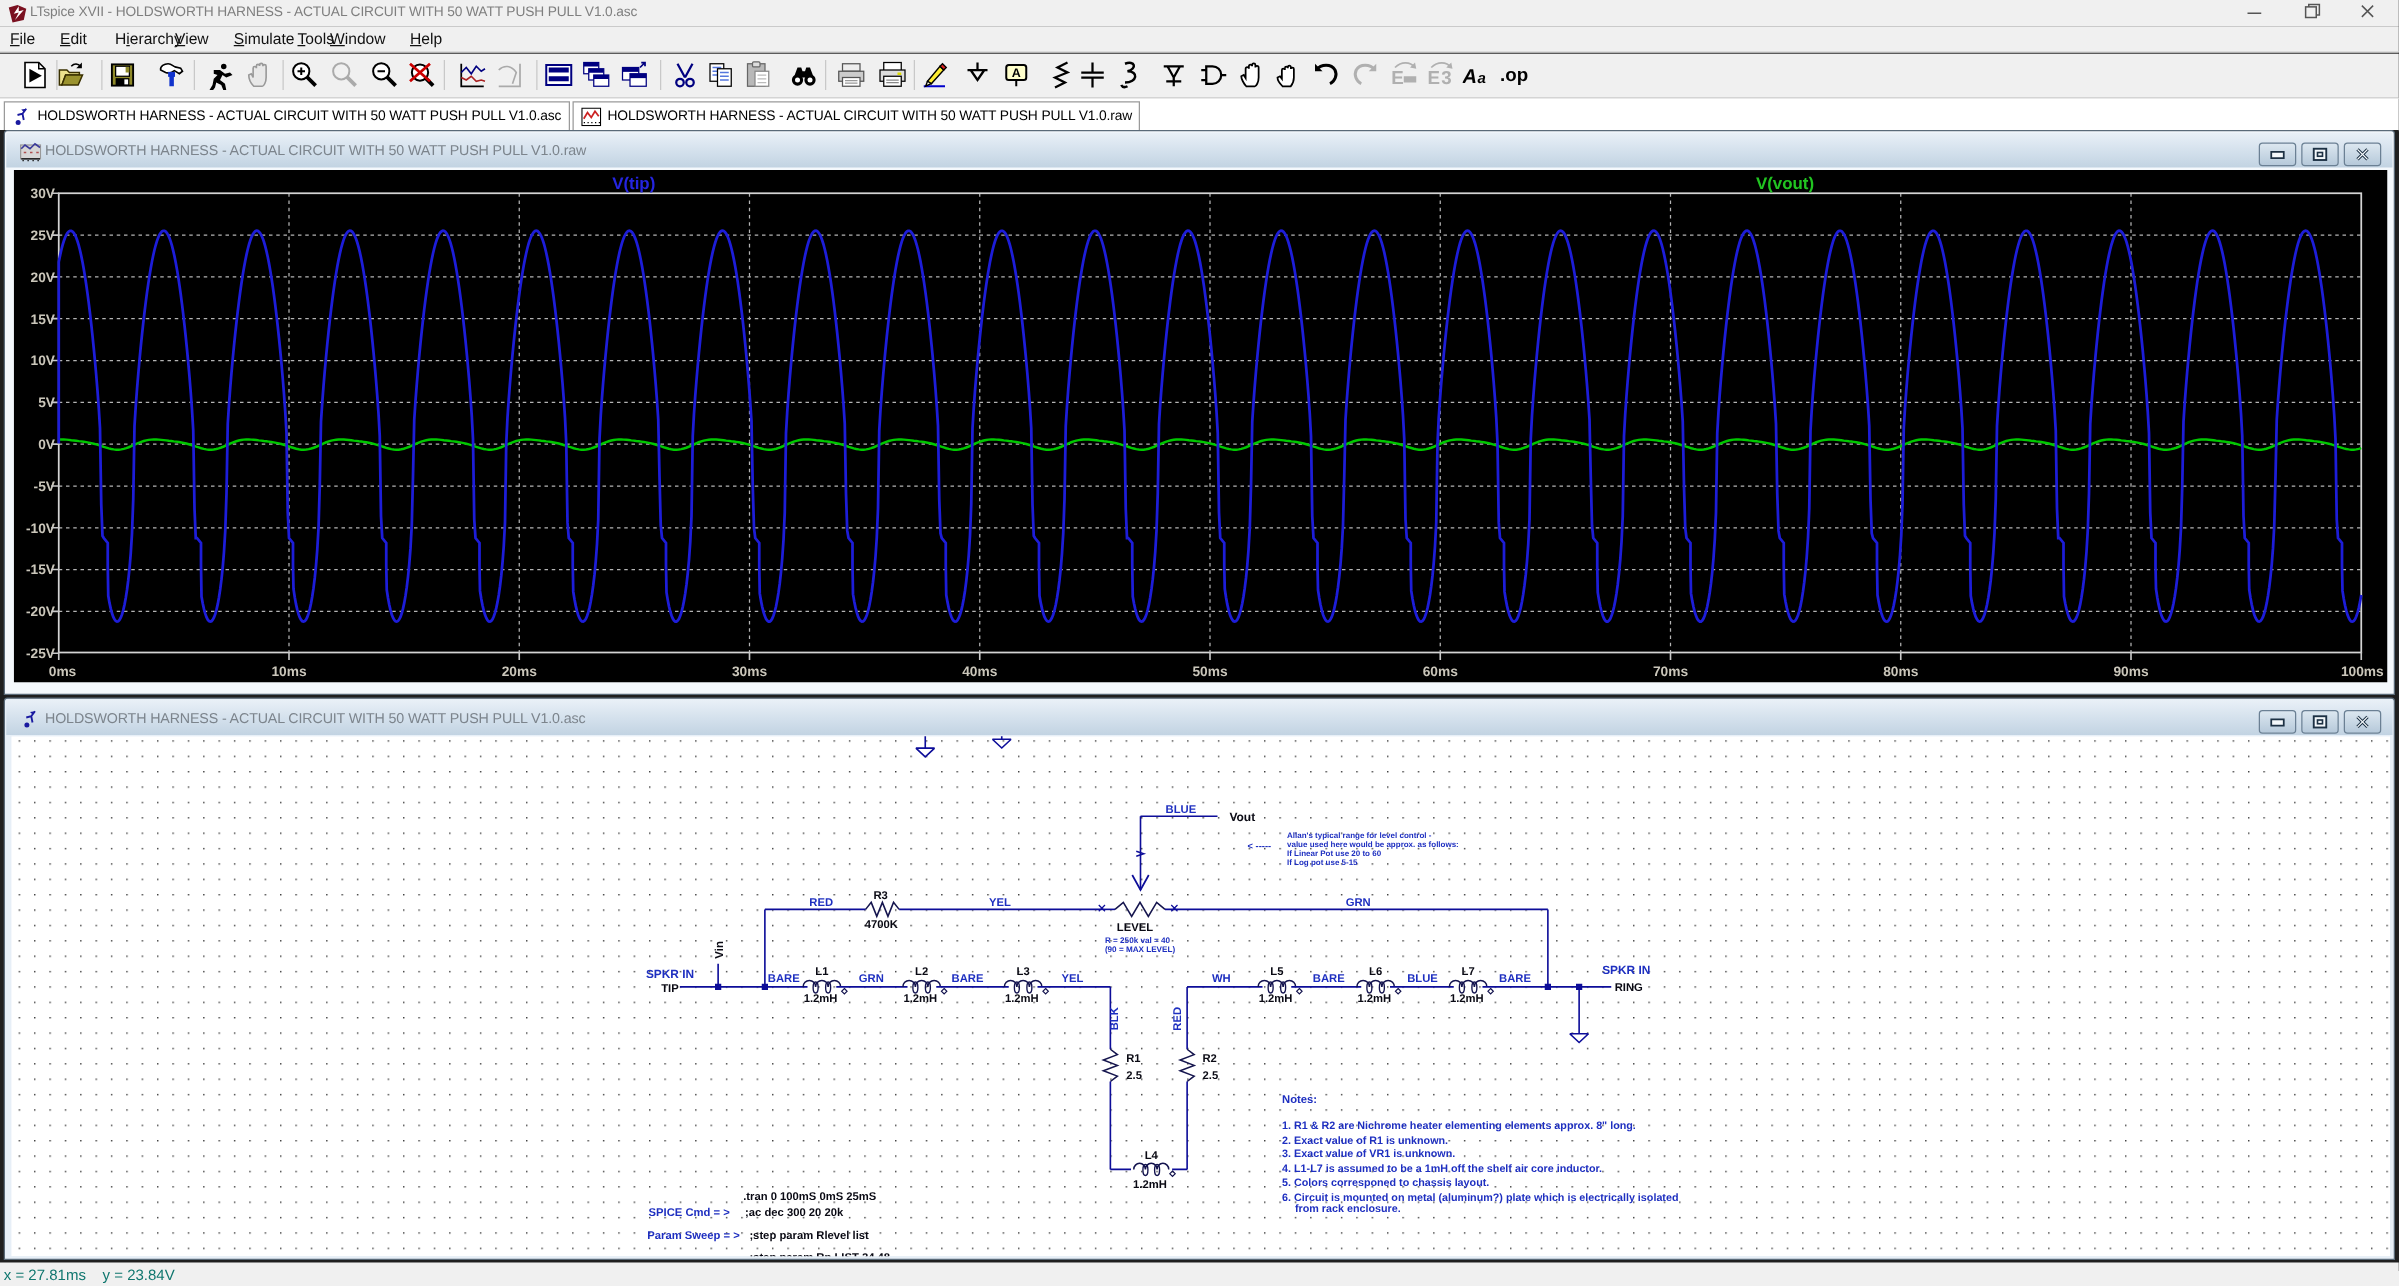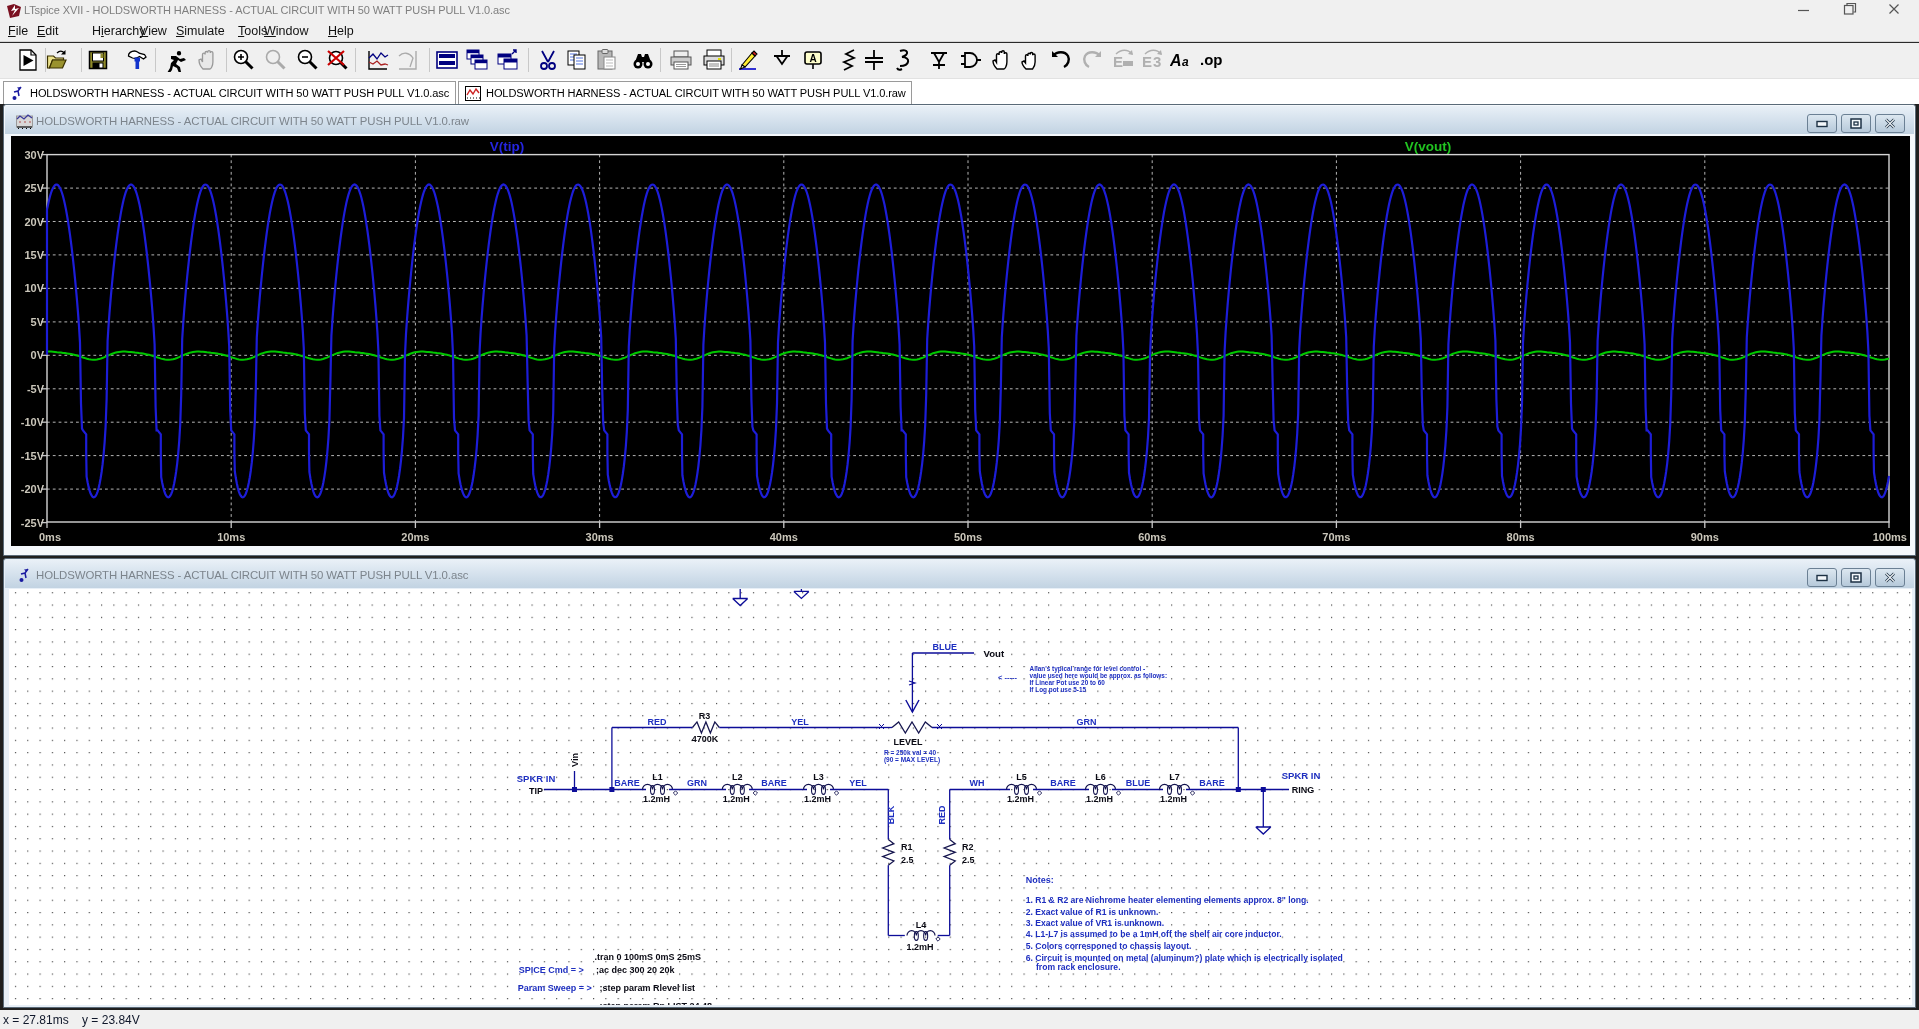--- a/index.html
+++ b/index.html
@@ -8,44 +8,44 @@
 .menubar span { position:absolute; top:3px; font-size:12.5px; color:#111; }
 .toolbar { position:absolute; left:0; top:43px; width:1919px; height:35px; background:#f0f0f0; }
 .tabbar { position:absolute; left:0; top:78px; width:1919px; height:27px; background:#fff; border-top:1px solid #e2e2e2; }
 .tab { position:absolute; top:2px; height:24px; background:#fff; border:1px solid #9a9a9a; font-size:11.05px; color:#000; display:flex; align-items:center; white-space:nowrap; overflow:hidden; letter-spacing:-0.1px; }
 .mdi { position:absolute; left:0; top:104px; width:1919px; height:906px; background:#1f1f1f; }
 .childwin { position:absolute; background:#e7eff7; border:1px solid #5a6a78; border-radius:3px 3px 0 0; }
 .ctitle { position:absolute; left:1px; top:1px; right:1px; height:28px; background:linear-gradient(#e9f0f7 0%, #d3e0ec 55%, #c2d3e2 100%); border-radius:2px 2px 0 0; }
 .ctext { position:absolute; left:31px; top:8.5px; font-size:11.4px; color:#7c848c; white-space:nowrap; letter-spacing:-0.1px; }
 .cbtns { position:absolute; right:9px; top:8px; display:flex; gap:4px; }
 .cbtn { width:30px; height:19px; background:linear-gradient(#dce7f0,#b6c9da); border:1px solid #6b8094; border-radius:3px; position:relative; }
-.statusbar { position:absolute; left:0; top:1010px; width:1919px; height:19px; background:#f0f0f0; font-size:12px; color:#0f172a; }
+.statusbar { position:absolute; left:0; top:1010px; width:1919px; height:19px; background:#f0f0f0; font-size:12px; color:#0f766e; }
 svg text { font-family:"Liberation Sans", sans-serif; }
 </style></head><body>
 
 <div class="titlebar">
  <svg style="position:absolute;left:6px;top:3px" width="16" height="16" viewBox="0 0 16 16">
       <path d="M1 3l7-2 7 3-2 9-9 2z" fill="#7a1020"></path>
       <path d="M9 2L5 8l4-1-3 6 7-8-4 1z" fill="#fff"></path>
     </svg>
  <div class="titletext">LTspice XVII - HOLDSWORTH HARNESS - ACTUAL CIRCUIT WITH 50 WATT PUSH PULL V1.0.asc</div>
  <svg style="position:absolute;left:1793px;top:0" width="110" height="21" viewBox="0 0 110 21">
    <path d="M5 10.5h11" stroke="#555" stroke-width="1.2"></path>
    <rect x="51.5" y="5.5" width="8.5" height="8.5" fill="none" stroke="#555" stroke-width="1.2"></rect>
    <path d="M54 5.5v-2h8.5v8.5h-2" fill="none" stroke="#555" stroke-width="1.2"></path>
    <path d="M96.5 4.5l9 9m0-9l-9 9" stroke="#555" stroke-width="1.2"></path>
  </svg>
 </div>
 
 <div class="menubar">
  <span style="left:8px"><u>F</u>ile</span>
- <span style="left:37px"><u>E</u>dit</span>
+ <span style="left:48px"><u>E</u>dit</span>
  <span style="left:92px">H<u>i</u>erarchy</span>
  <span style="left:140px"><u>V</u>iew</span>
- <span style="left:176px"><u>S</u>imulate</span>
+ <span style="left:187px"><u>S</u>imulate</span>
  <span style="left:238px"><u>T</u>ools</span>
  <span style="left:264px"><u>W</u>indow</span>
  <span style="left:328px"><u>H</u>elp</span>
 </div>
 
 <div class="toolbar">
     <svg style="position:absolute;left:16px;top:5px" width="24" height="24" viewBox="0 0 24 24">
       <path d="M4 2h11l5 5v15H4z" fill="#fff" stroke="#000" stroke-width="1.3"></path>
       <path d="M15 2v5h5" fill="none" stroke="#000" stroke-width="1.2"></path>
       <path d="M7.5 7l10 5.5-10 5.5z" fill="#000"></path>

